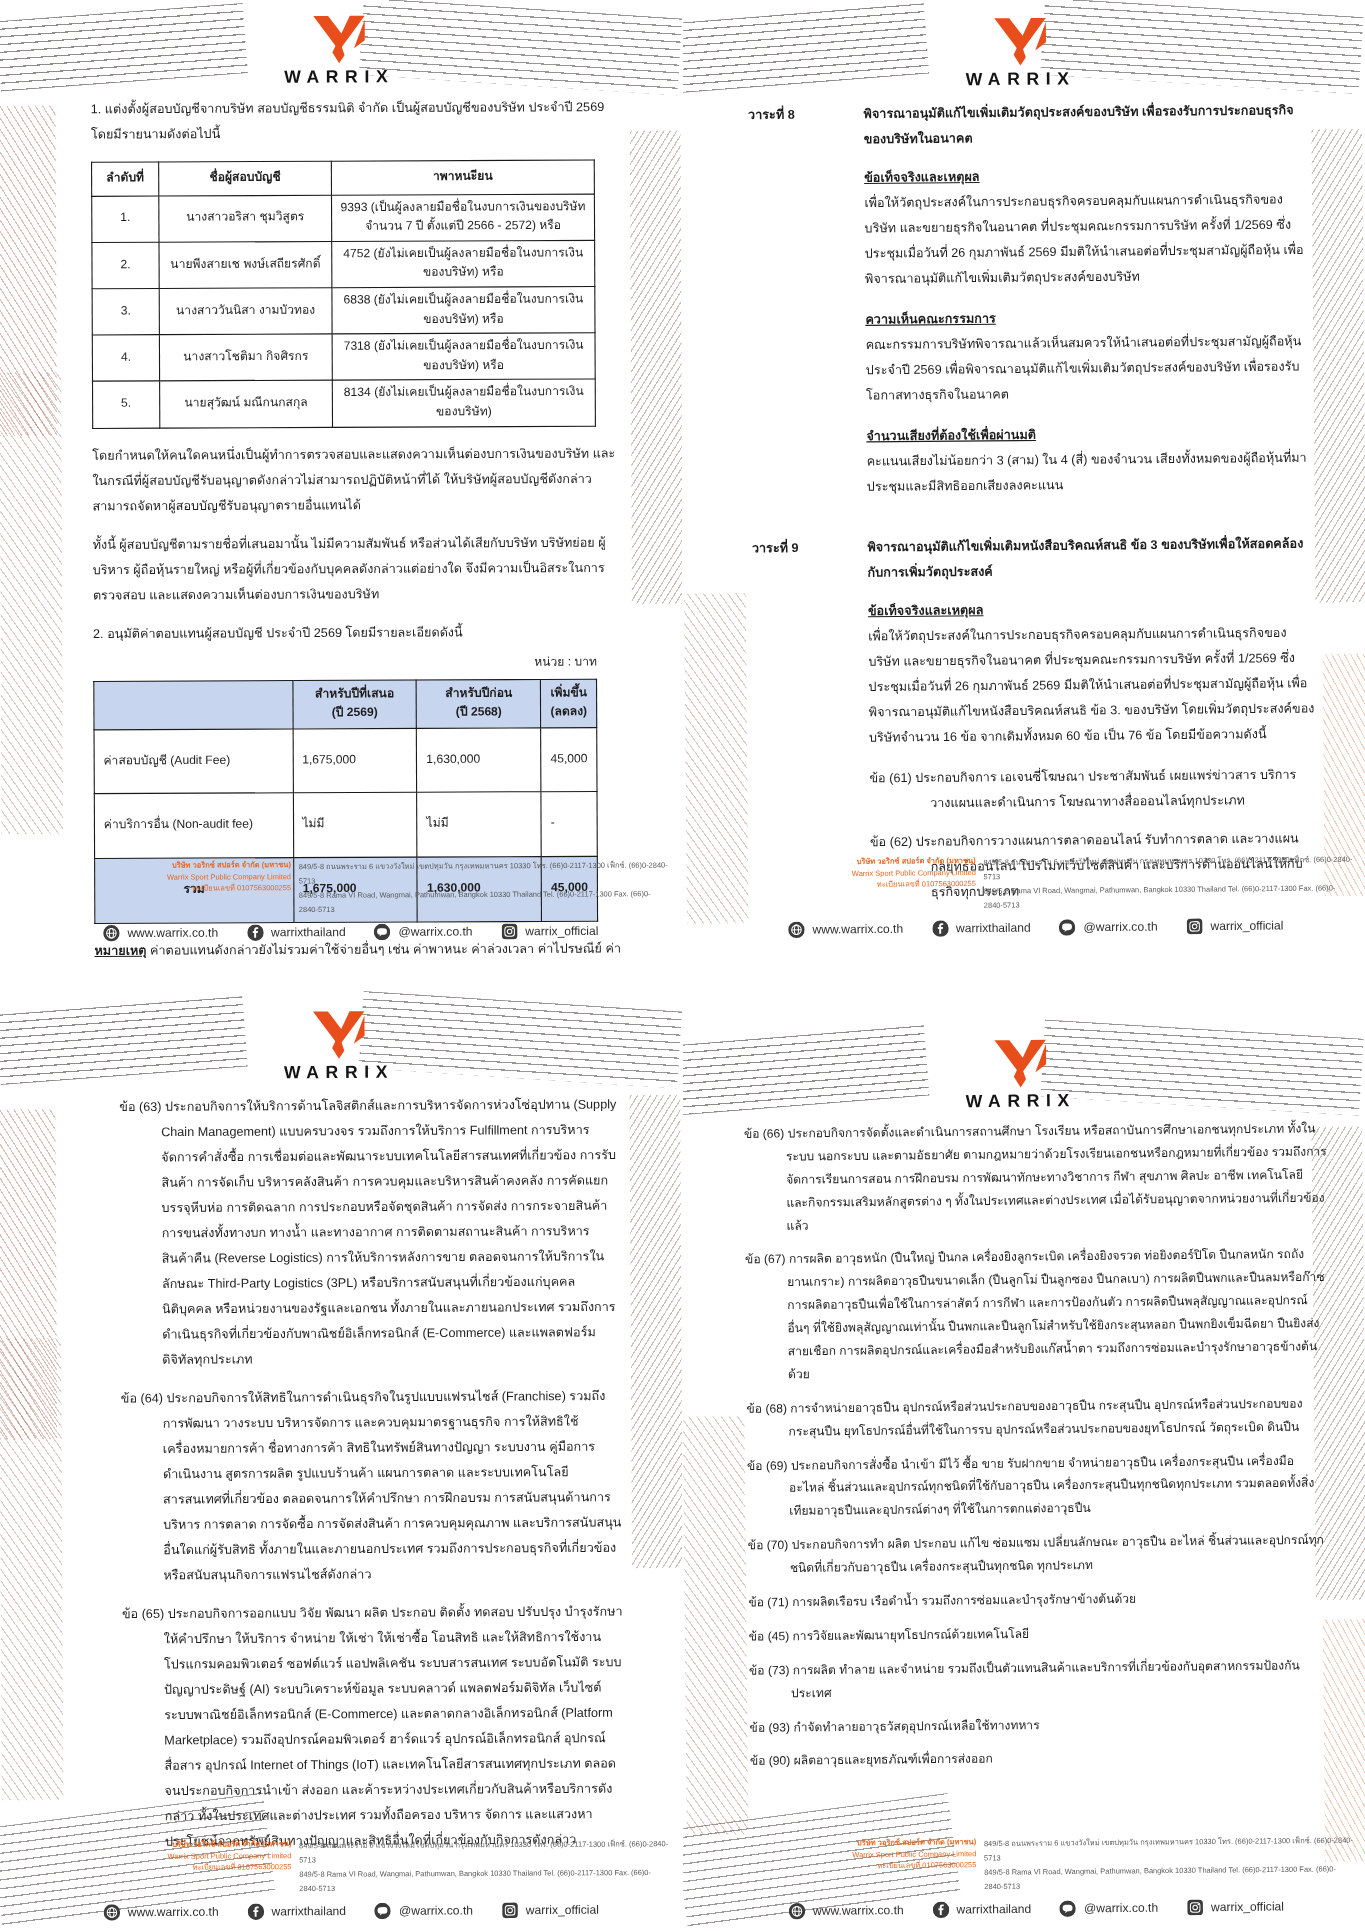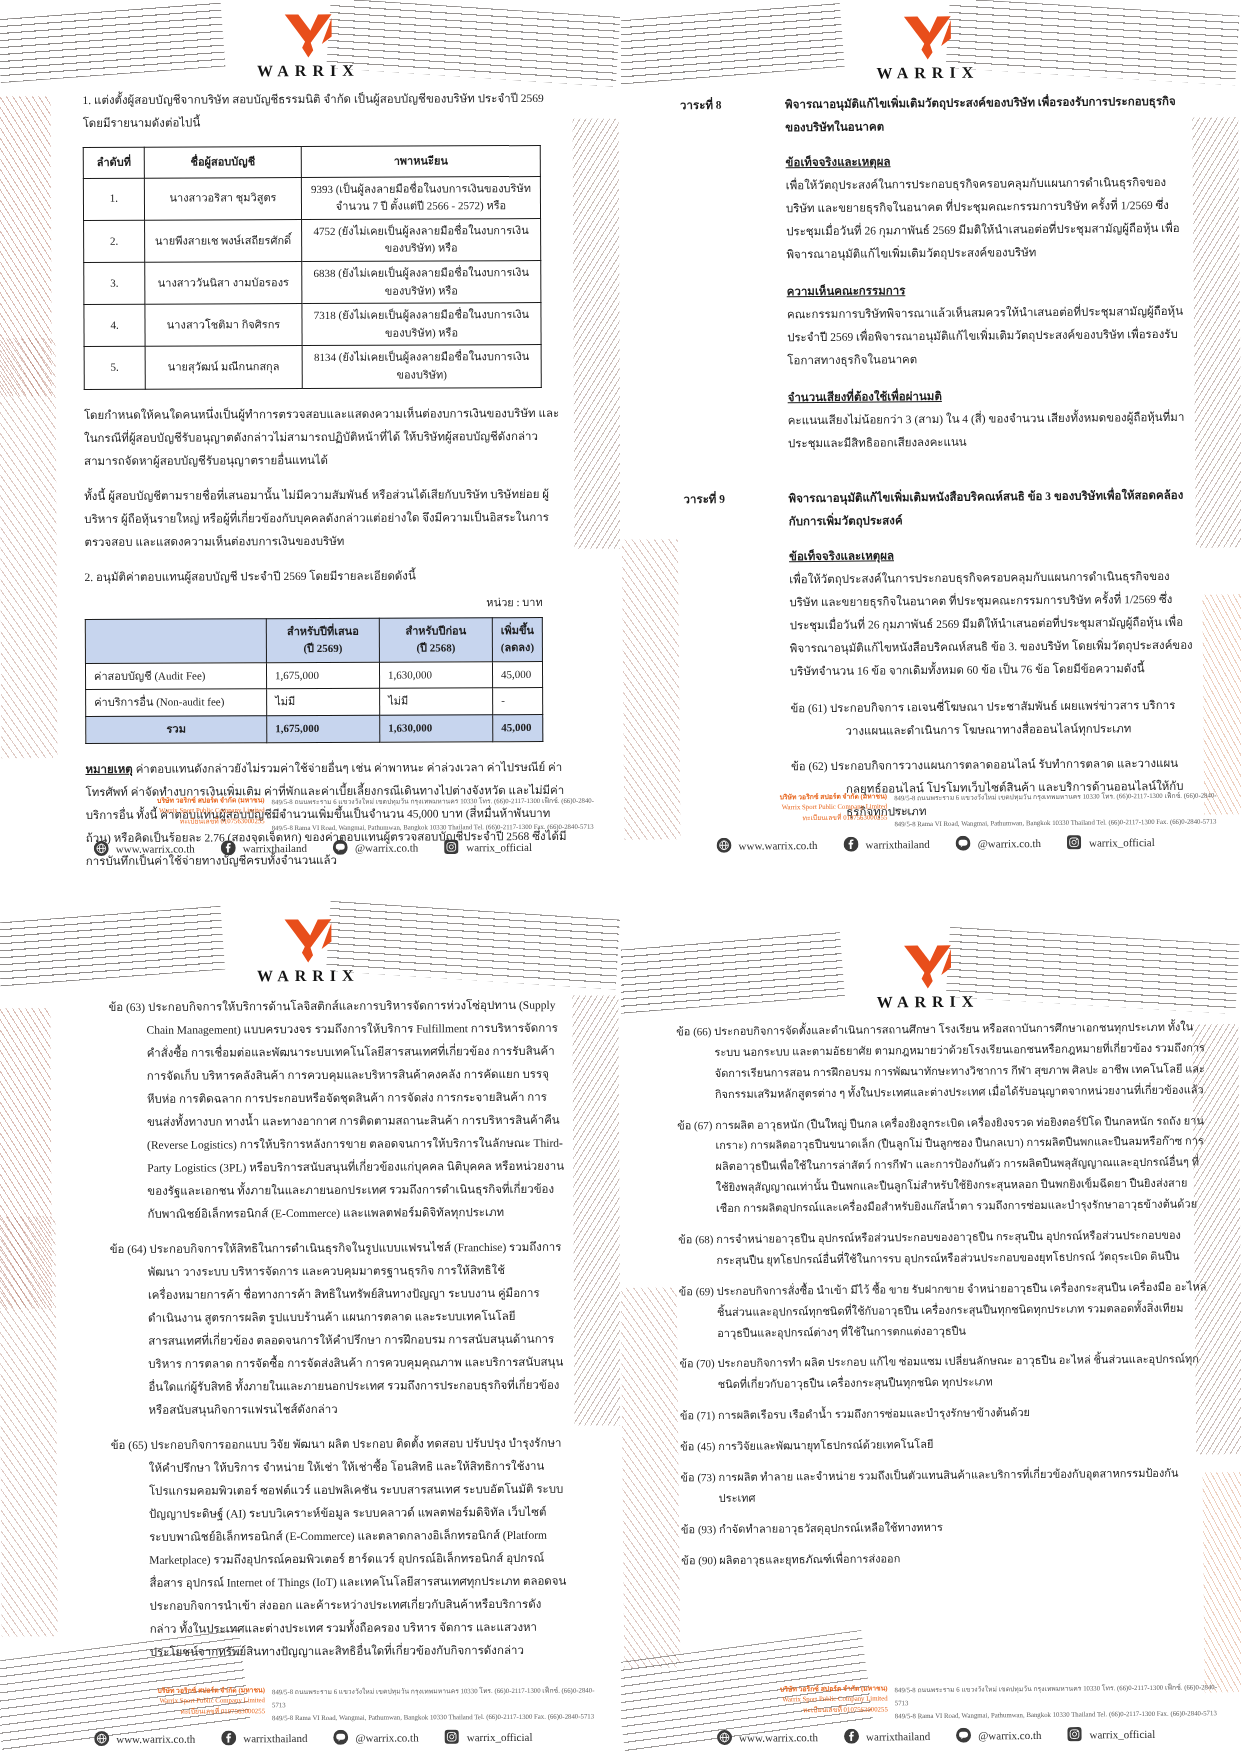--- a/index.html
+++ b/index.html
@@ -1,21 +1,21 @@
 <!DOCTYPE html>
 <html><head>
 <meta charset="utf-8">
 <style>
   html,body{margin:0;padding:0;}
   body{
     width:1241px;height:1755px;position:relative;background:#ffffff;
     font-family:"Liberation Sans","DejaVu Sans",sans-serif;color:#1d1d1d;
     overflow:hidden;
   }
-  .page{position:absolute;background:#fff;overflow:hidden;font-family:Liberation Serif, serif;}
+  .page{position:absolute;background:#fff;overflow:hidden;}
   #page-1{left:0;top:0;width:620px;height:877px;}
   #page-2{left:621px;top:0;width:620px;height:877px;}
   #page-3{left:0;top:877px;width:620px;height:878px;}
   #page-4{left:621px;top:877px;width:620px;height:878px;}
   .pin{position:absolute;inset:0;transform:rotate(var(--rot,0deg));}
 
   
   .deco{position:absolute;pointer-events:none;}
   .d-top-left{left:0;top:10px;width:225px;height:64px;opacity:.75;
     background:repeating-linear-gradient(to bottom,rgba(45,38,35,.7) 0 1.1px,transparent 1.1px 7px);
@@ -57,21 +57,21 @@
 
   
   table{border-collapse:collapse;font-size:11px;line-height:1.6;}
   th,td{border:1.3px solid #1a1a1a;padding:3px 6px;}
   .t-auditors{width:458px;margin:6px 0 14px 0;}
   .t-auditors th{font-weight:bold;text-align:center;padding:6px 4px;}
   .t-auditors td.c{text-align:center;}
   .t-auditors td.l{text-align:center;}
   .t-fees{width:458px;margin:2px 0 14px 0;}
   .t-fees th{background:#c7d5ee;font-weight:bold;text-align:center;padding:4px 6px;}
-  .t-fees td{padding:4px 8px;margin-top:16px;}
+  .t-fees td{padding:20px 8px;margin-top:16px;}
   .t-fees td.num{text-align:left;}
   .t-fees tr.total td{background:#c7d5ee;font-weight:bold;}
   .t-fees tr.total td:first-child{text-align:center;}
   .unit-label{text-align:right;font-size:11px;margin:0 6px 4px 0;}
 
   
   .pfooter{position:absolute;left:78px;right:14px;}
   .fline{display:flex;align-items:flex-start;}
   .fcompany{flex:none;width:185px;text-align:right;font-size:6.8px;line-height:1.5;color:#e8671f;padding-right:7px;}
   .fcompany .co-th{font-weight:bold;}
@@ -115,21 +115,21 @@
         <td class="l">นางสาวอริสา ชุมวิสูตร</td>
         <td class="c">9393 (เป็นผู้ลงลายมือชื่อในงบการเงินของบริษัท จำนวน 7 ปี ตั้งแต่ปี 2566 - 2572) หรือ</td>
       </tr>
       <tr>
         <td class="c">2.</td>
         <td class="l">นายพีงสายเช พงษ์เสถียรศักดิ์</td>
         <td class="c">4752 (ยังไม่เคยเป็นผู้ลงลายมือชื่อในงบการเงินของบริษัท) หรือ</td>
       </tr>
       <tr>
         <td class="c">3.</td>
-        <td class="l">นางสาววันนิสา งามบัอรองร</td>
+        <td class="l">นางสาววันนิสา งามบัวทอง</td>
         <td class="c">6838 (ยังไม่เคยเป็นผู้ลงลายมือชื่อในงบการเงินของบริษัท) หรือ</td>
       </tr>
       <tr>
         <td class="c">4.</td>
         <td class="l">นางสาวโชติมา กิจศิรกร</td>
         <td class="c">7318 (ยังไม่เคยเป็นผู้ลงลายมือชื่อในงบการเงินของบริษัท) หรือ</td>
       </tr>
       <tr>
         <td class="c">5.</td>
         <td class="l">นายสุวัฒน์ มณีกนกสกุล</td>

